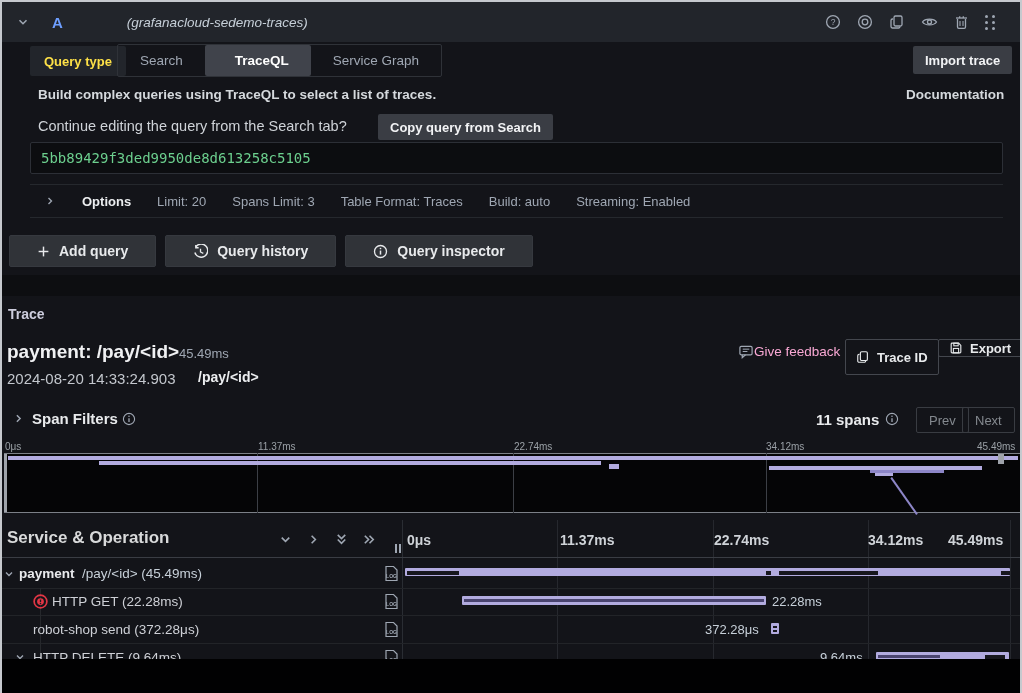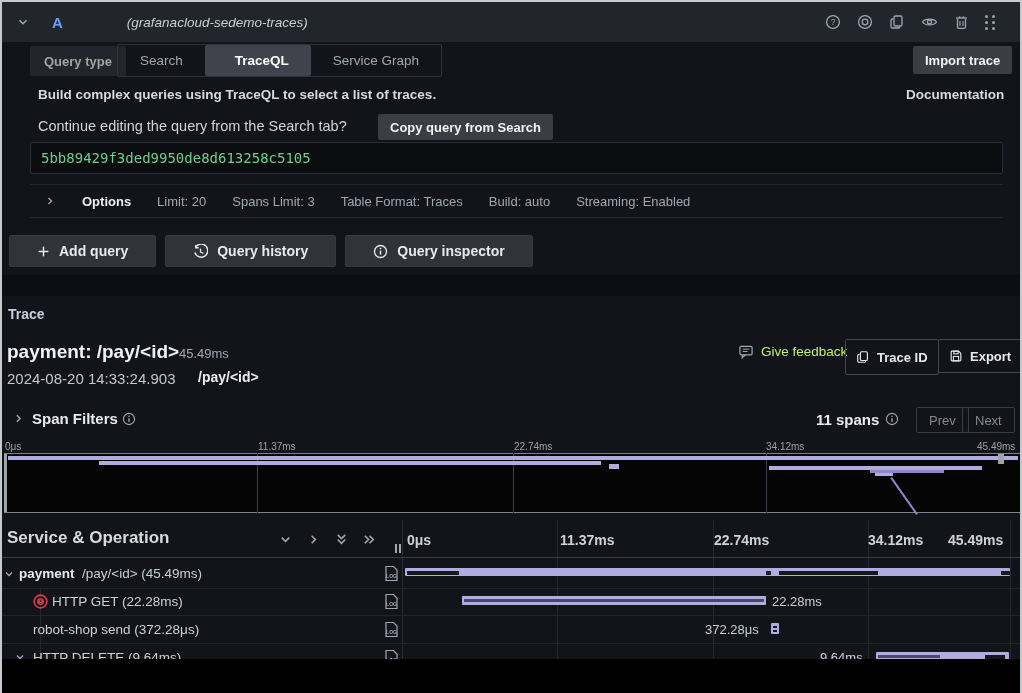--- a/index.html
+++ b/index.html
@@ -17,21 +17,21 @@
   
   .ds-header { left:0; top:0; width:1022px; height:40px; background:#22252b; display:flex; align-items:center; }
   .ds-caret { margin-left:14px; }
   .ref-id { margin-left:22px; color:#6e9fff; font-weight:bold; font-size:15px; }
   .ds-name { margin-left:64px; color:#c7d0d9; font-style:italic; font-size:13.5px; }
   .ds-tools { margin-left:auto; margin-right:28px; display:flex; gap:16px; align-items:center; }
   .grip { display:grid; grid-template-columns:4px 4px; grid-gap:3px; }
   .grip i { width:3px; height:3px; border-radius:50%; background:#9fa7b3; }
 
   
-  .qtype-label { left:28px; top:44px; height:30px; padding:0 14px; background:#22252b; color:#a3a3a3;
+  .qtype-label { left:28px; top:44px; height:30px; padding:0 14px; background:#22252b; color:#fde047;
     font-weight:bold; font-size:13px; display:flex; align-items:center; border-radius:2px; }
   .radio-group { left:115px; top:42px; height:33px; border:1px solid #2f3238; border-radius:2px;
     display:flex; align-items:stretch; }
   .radio-item { padding:0 22px; display:flex; align-items:center; font-size:13.5px; color:#9fa7b3; cursor:pointer; }
   .radio-item.active { background:#40434b; color:#ffffff; font-weight:bold; border-radius:2px;padding-left:30px; }
   .btn-fill { background:#3a3d44; color:#f2f3f5; font-weight:bold; font-size:13px;
     border:none; border-radius:2px; display:flex; align-items:center; gap:8px; cursor:pointer; }
   .import-btn { left:911px; top:44px; height:28px; padding:0 12px; }
 
   
@@ -57,25 +57,25 @@
   .action-btn { height:32px; padding:0 27px; background:#303338; border:1px solid #36393f; border-radius:2px;
     color:#e8eaec; font-weight:bold; font-size:14px; display:flex; align-items:center; gap:9px; cursor:pointer; }
 
   
   .divider-band { left:0; top:273px; width:1022px; height:21px; background:#0d0e11; }
 
   
   .trace-label { left:6px; top:304px; color:#ccccdc; font-weight:bold; font-size:14px; }
   .trace-title { left:5px; top:339px; color:#f0f1f3; font-weight:bold; font-size:19px; }
   .trace-duration { left:177px; top:344px; color:#9fa7b3; font-size:13px; }
-  .feedback { left:736px; top:342px; color:#bef264; font-size:13.5px; display:flex; gap:7px; align-items:center; cursor:pointer; }
+  .feedback { left:736px; top:342px; color:#f9a8d4; font-size:13.5px; display:flex; align-items:center; cursor:pointer; }
   .btn-outline { background:transparent; border:1px solid #44474e; border-radius:2px; color:#e8eaec;
     font-weight:bold; font-size:13px; display:flex; align-items:center; gap:7px; cursor:pointer; }
   .traceid-btn { left:843px; top:337px; height:36px; padding:16px 10px; }
-  .export-btn { left:936px; top:337px; height:34px; padding:0 10px;text-align:center; }
+  .export-btn { left:936px; top:337px; height:18px; padding:0 10px;text-align:center; }
   .timestamp { left:5px; top:368px; color:#c3c7cd; font-size:15px; }
   .root-op { left:196px; top:367px; color:#eceef0; font-weight:bold; font-size:14px; }
 
   
   .filters-caret { left:10px; top:410px; }
   .filters-label { left:30px; top:408px; color:#e8eaec; font-weight:bold; font-size:15px; }
   .filters-info { left:120px; top:410px; }
   .span-count { left:814px; top:409px; color:#e8eaec; font-weight:bold; font-size:15px; }
   .count-info { left:883px; top:410px; }
   .pager-btn { height:26px; padding:0 12px; background:transparent; border:1px solid #393c42; border-radius:2px;

